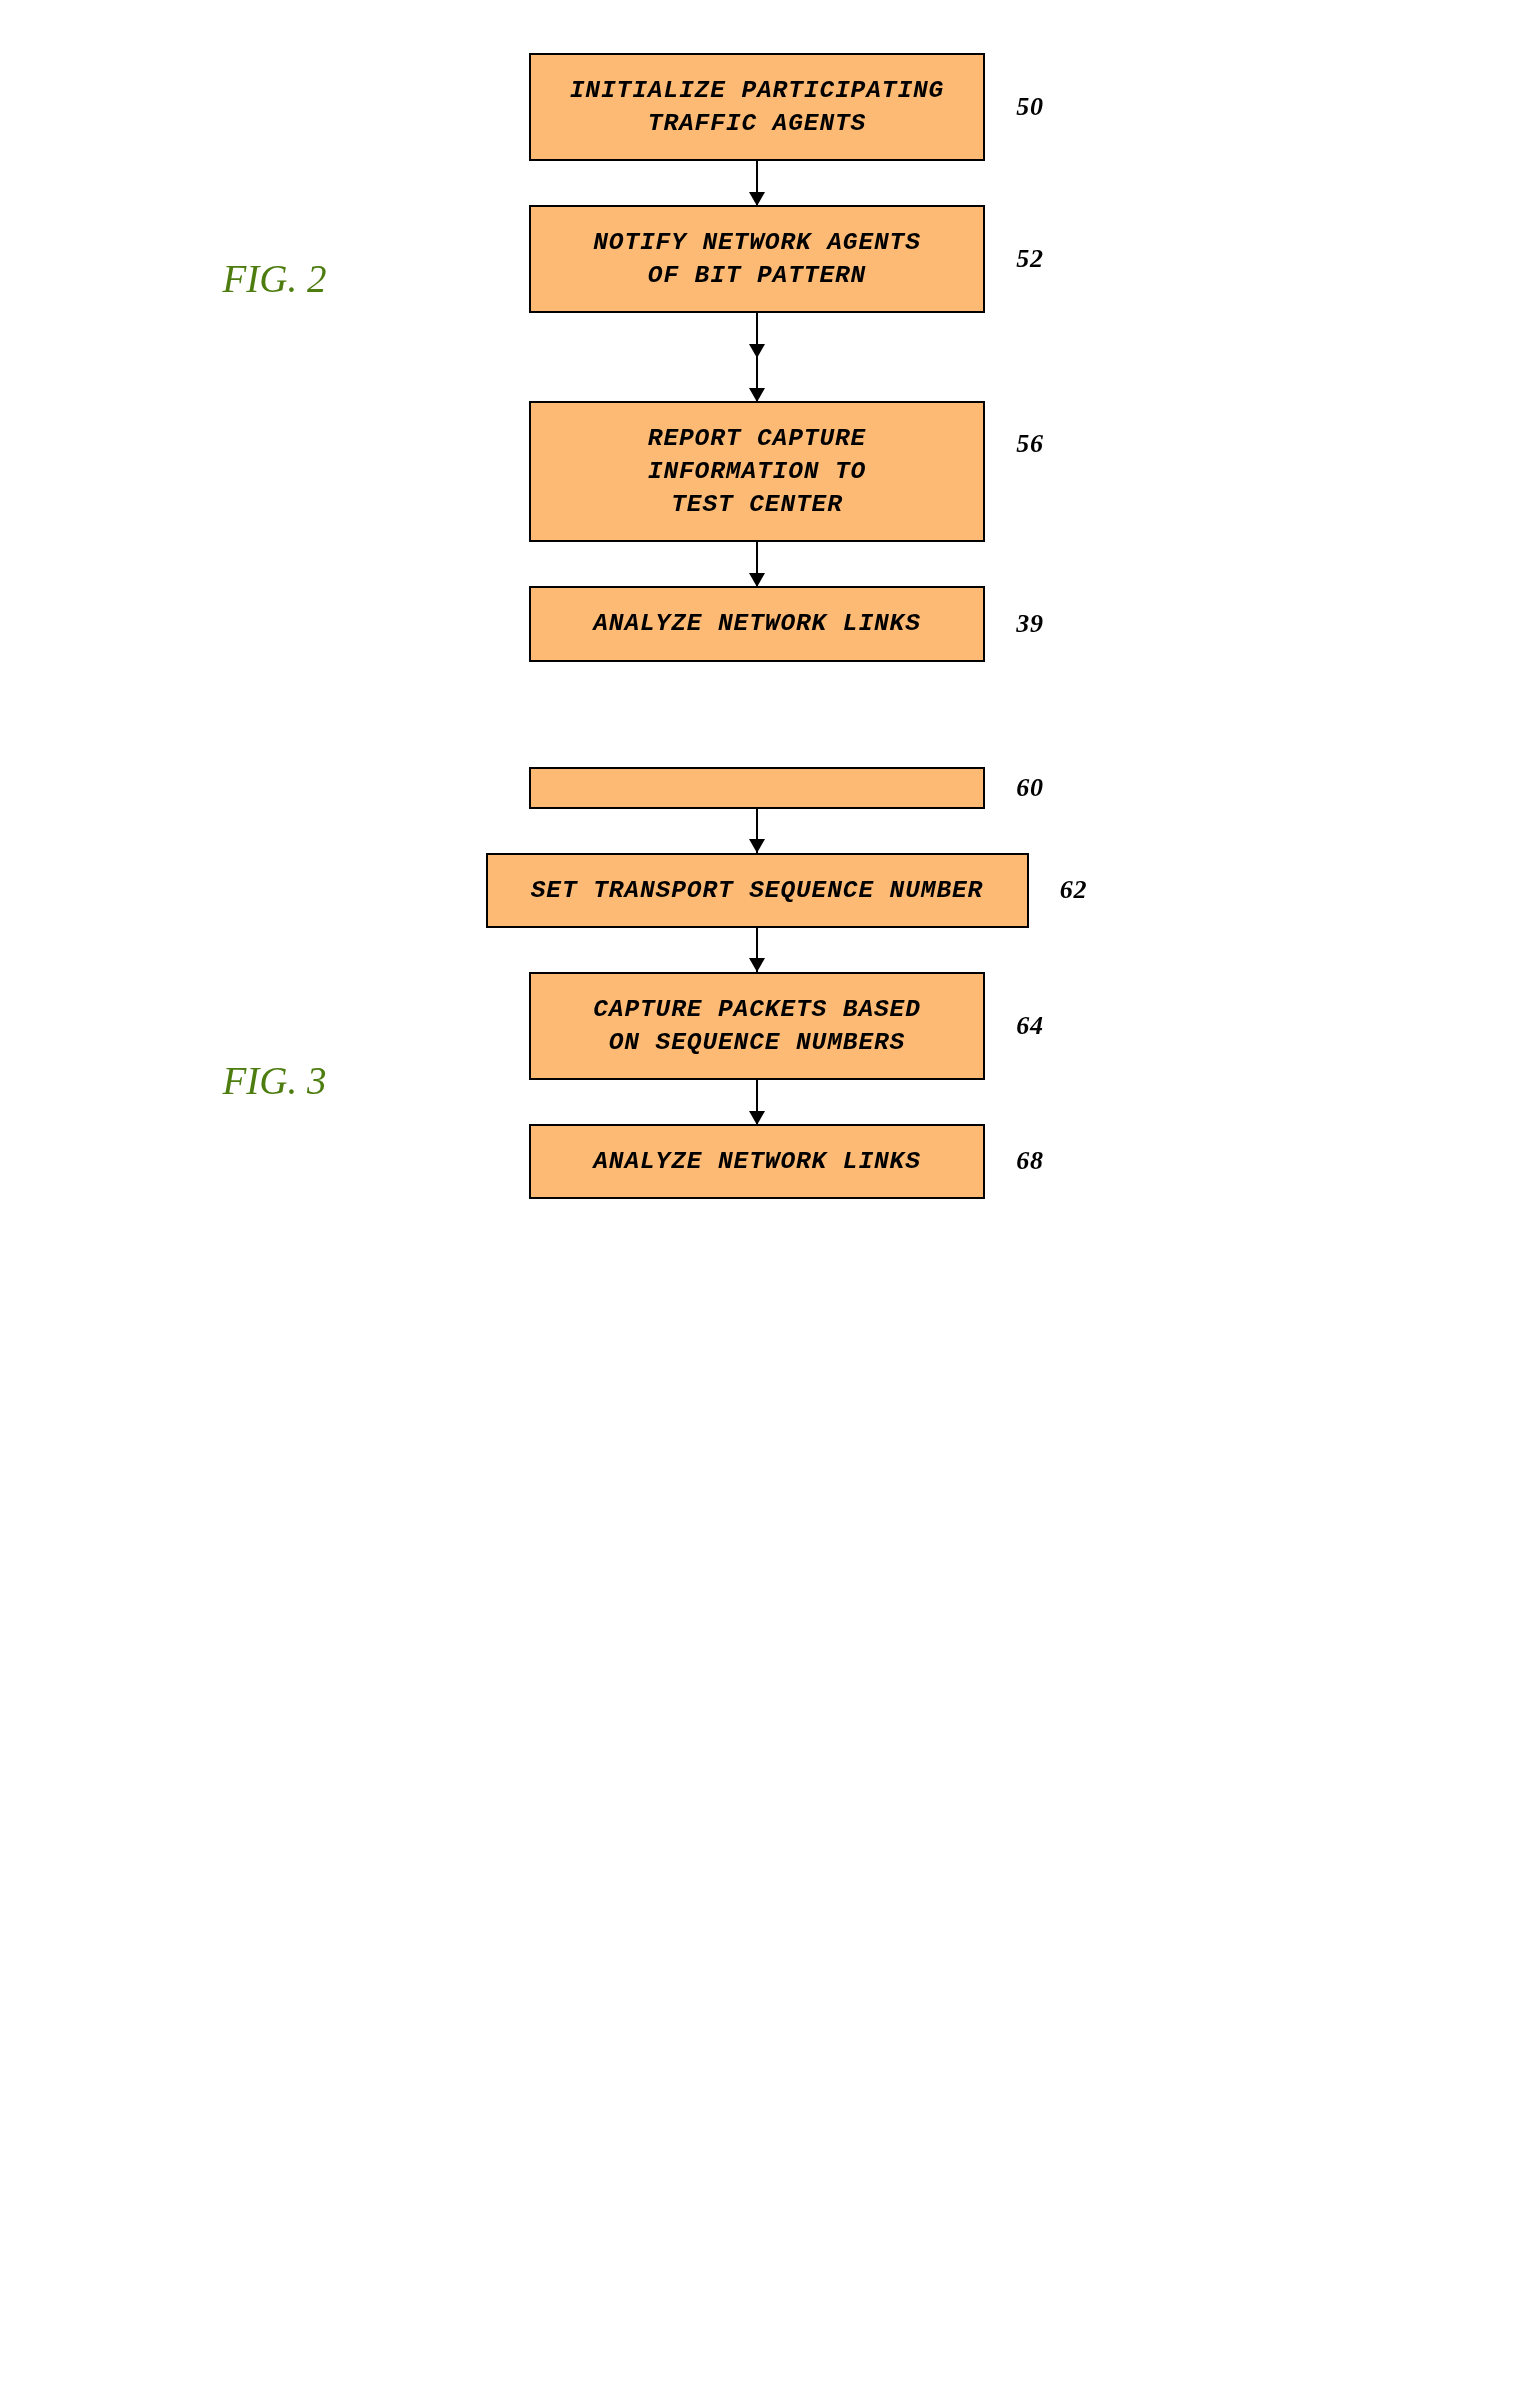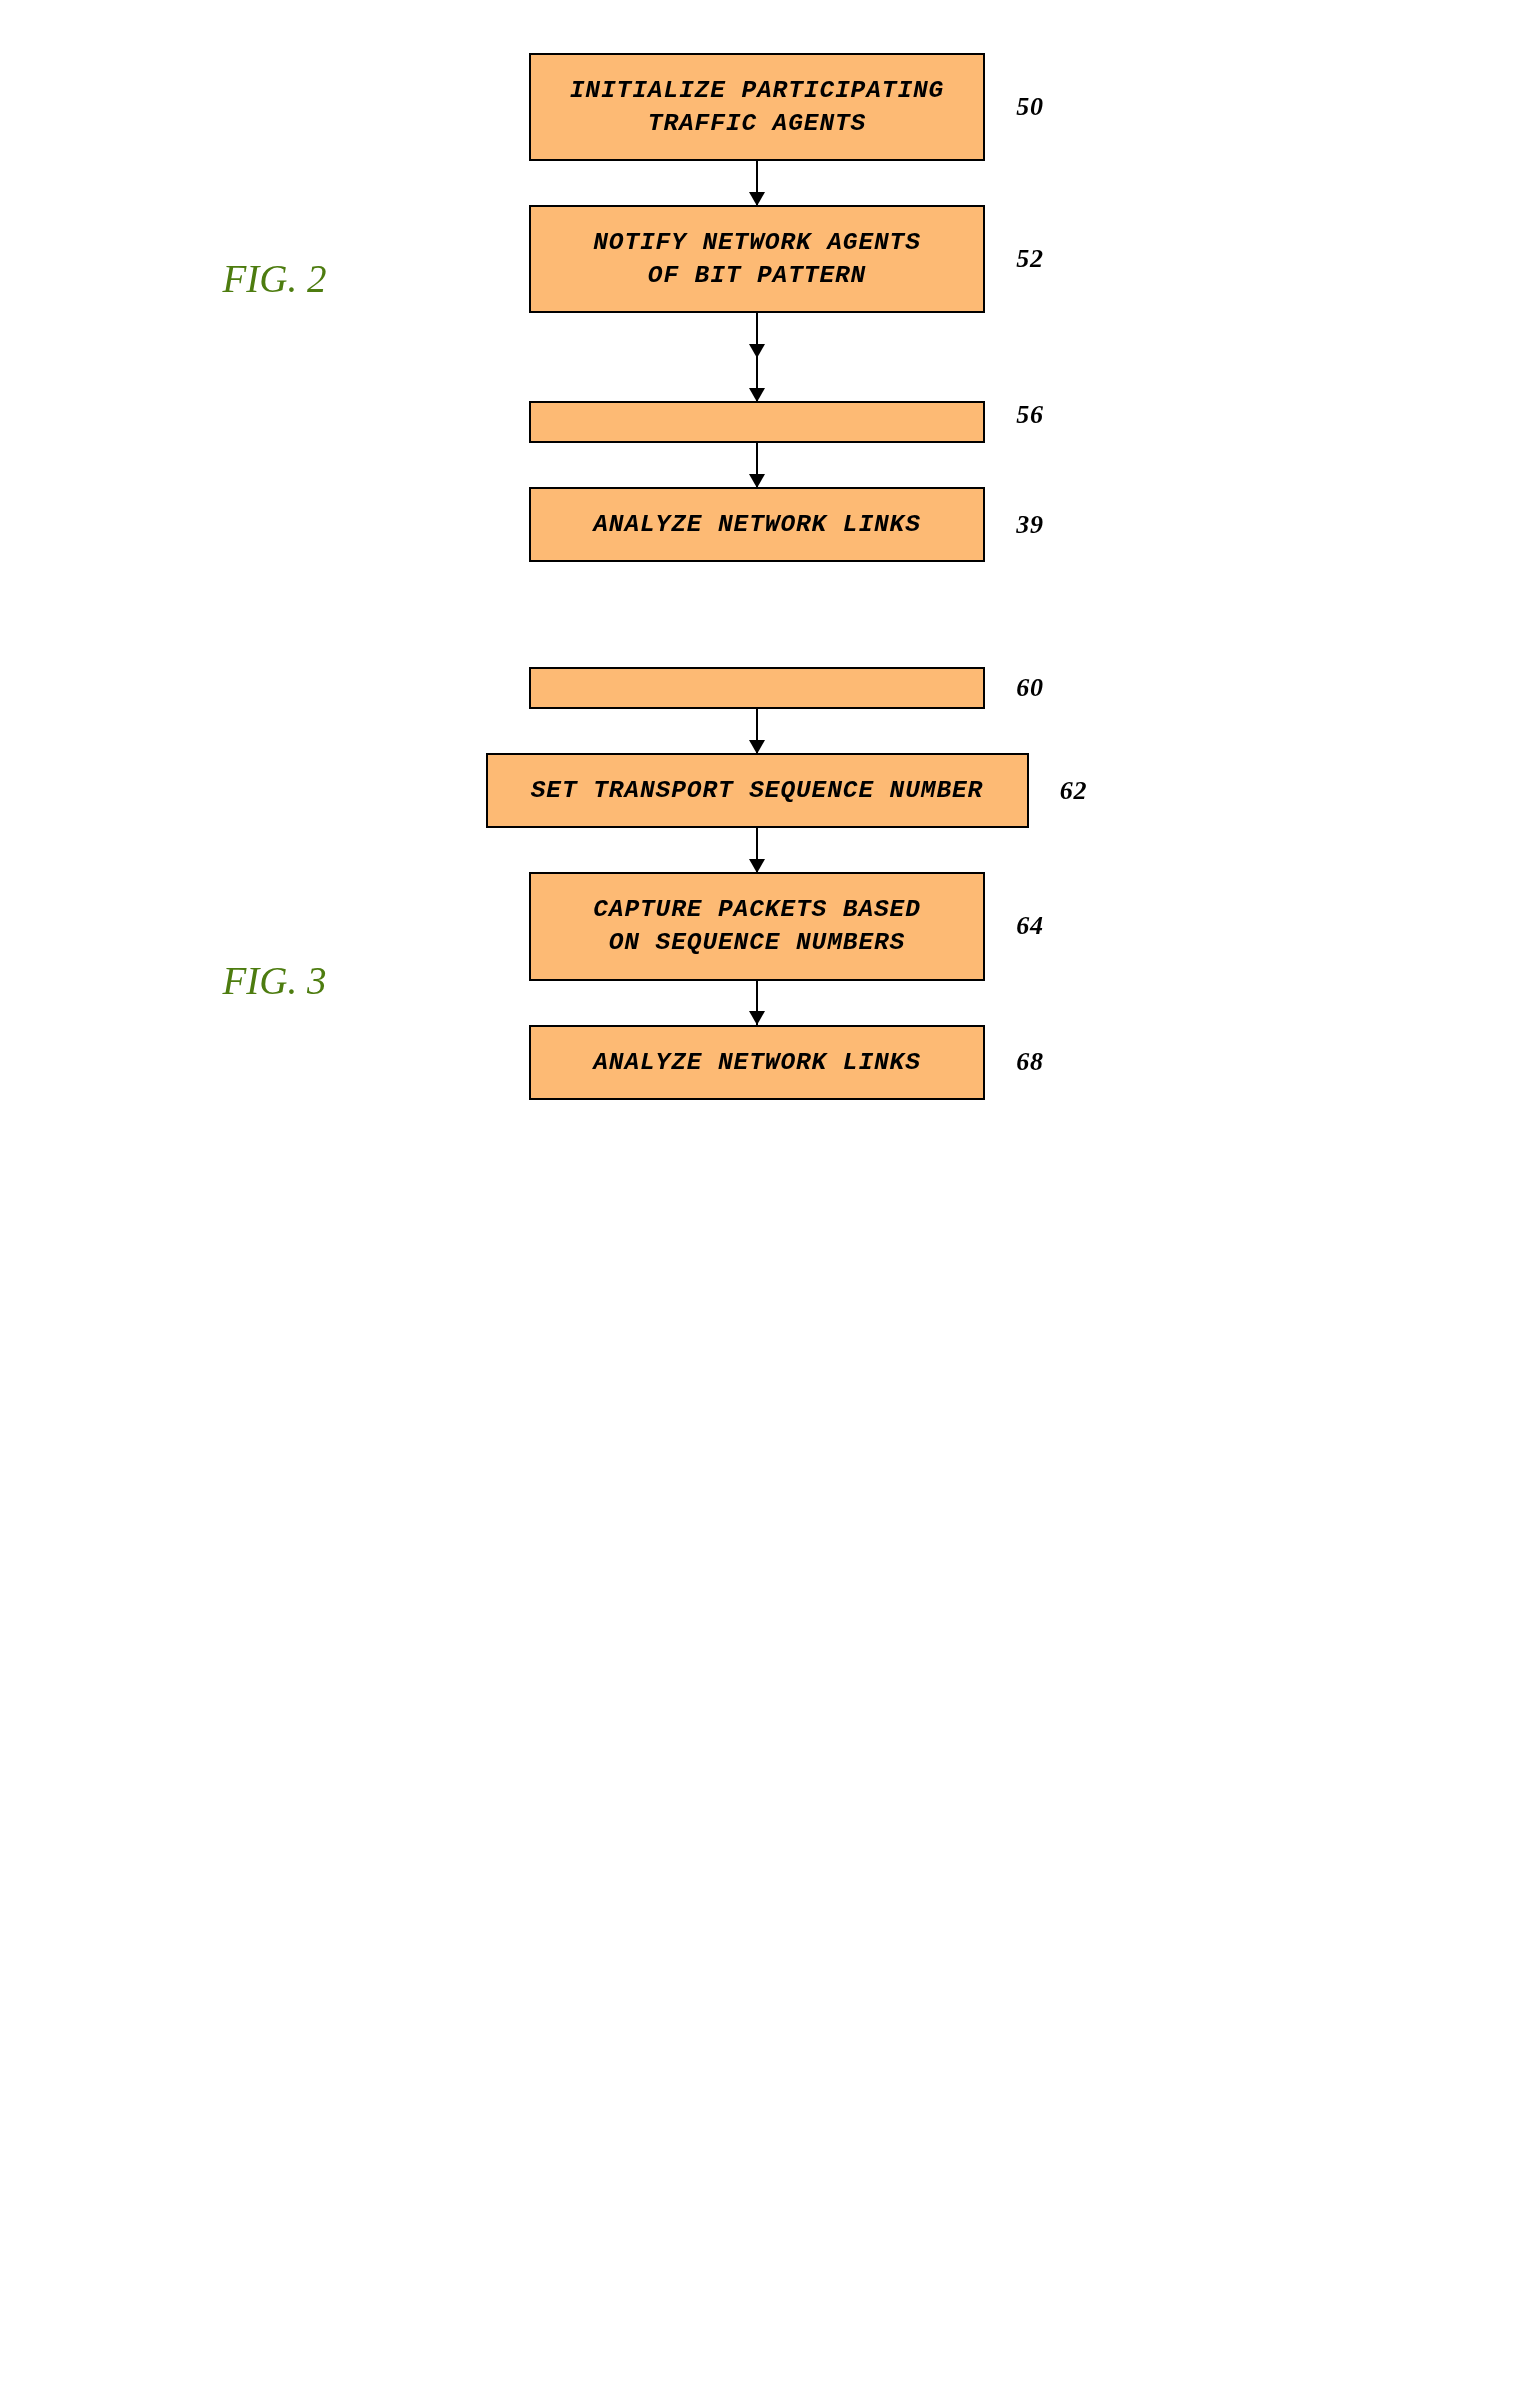--- a/index.html
+++ b/index.html
@@ -119,20 +119,21 @@
       </div>
       <div class="arrow"></div>
     </div>
 
     <div class="flow-step">
       <div class="arrow"></div>
     </div>
 
     <div class="flow-step">
       <div class="flow-box">
+        <span>REPORT CAPTURE<br>INFORMATION TO<br>TEST CENTER</span>
         <span class="ref-number" style="top:30%;">56</span>
       </div>
       <div class="arrow"></div>
     </div>
 
     <div class="flow-step">
       <div class="flow-box">
         <span>ANALYZE NETWORK LINKS</span>
         <span class="ref-number">39</span>
       </div>

